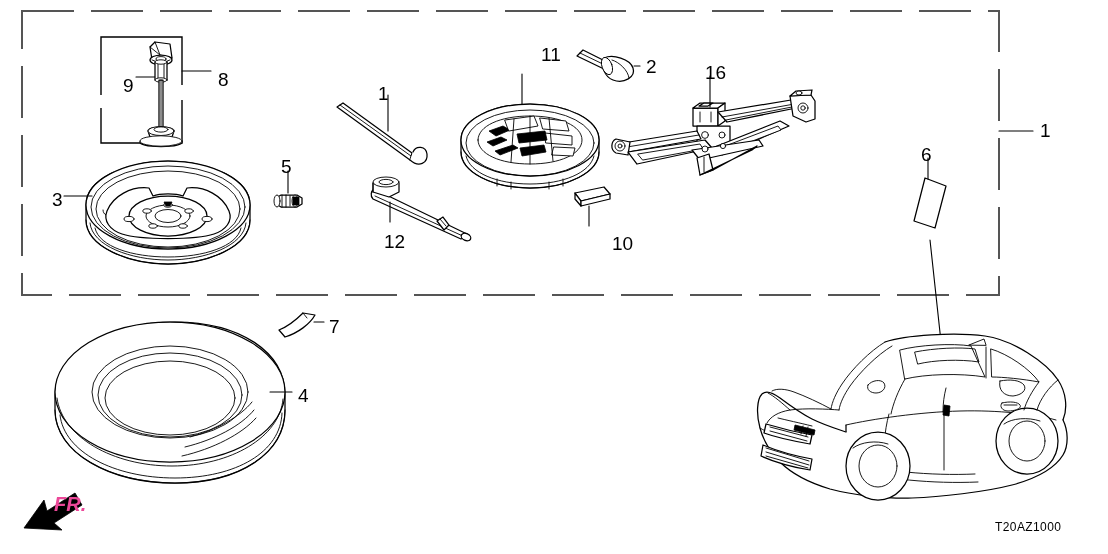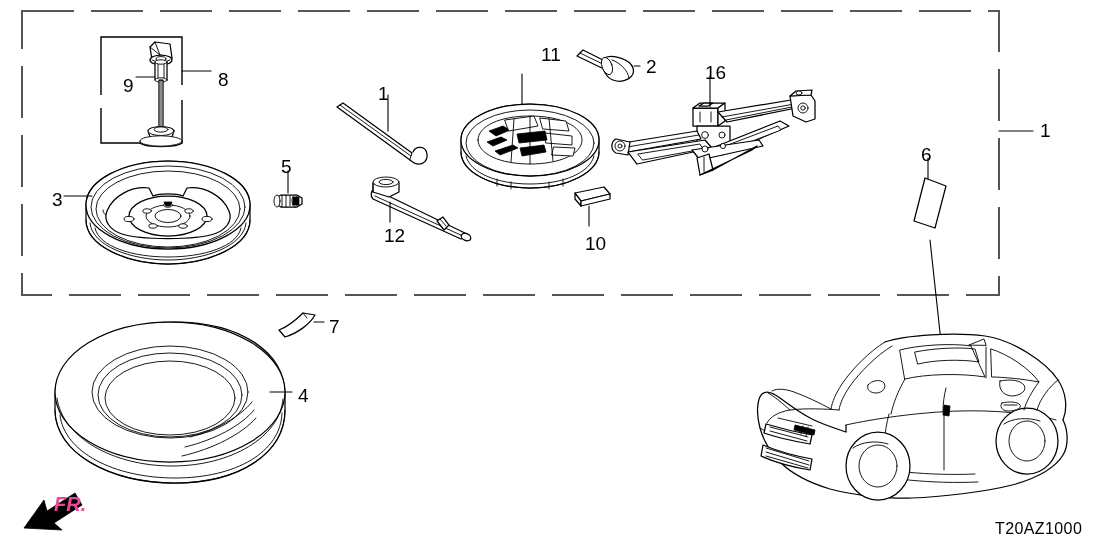--- a/index.html
+++ b/index.html
@@ -15,21 +15,21 @@
     font-family:"Liberation Sans", sans-serif;
     font-size:19px;
     line-height:19px;
     color:#000;
     white-space:nowrap;
     user-select:none;
   }
   .diagcode{
     position:absolute;
     font-family:"Liberation Sans", sans-serif;
-    font-size:16px;
+    font-size:12px;
     letter-spacing:0.4px;
     color:#000;
     white-space:nowrap;
   }
   .frlabel{
     position:absolute;
     font-family:"Liberation Sans", sans-serif;
     font-weight:bold;
     font-style:italic;
     font-size:20px;
@@ -347,23 +347,23 @@
 
   <div class="callout" style="left:1040px;top:121px;">1</div>
   <div class="callout" style="left:646px;top:57px;">2</div>
   <div class="callout" style="left:52px;top:190px;">3</div>
   <div class="callout" style="left:298px;top:386px;">4</div>
   <div class="callout" style="left:281px;top:157px;">5</div>
   <div class="callout" style="left:921px;top:145px;">6</div>
   <div class="callout" style="left:329px;top:317px;">7</div>
   <div class="callout" style="left:218px;top:70px;">8</div>
   <div class="callout" style="left:123px;top:76px;">9</div>
-  <div class="callout" style="left:585px;top:234px;">10</div>
+  <div class="callout" style="left:612px;top:234px;">10</div>
   <div class="callout" style="left:512px;top:45px;margin-left:29px;">11</div>
-  <div class="callout" style="left:384px;top:226px;">12</div>
+  <div class="callout" style="left:384px;top:232px;">12</div>
   <div class="callout" style="left:705px;top:63px;">16</div>
   <div class="callout" style="left:378px;top:84px;">1</div>
 
   <div class="frlabel" style="left:54px;top:493px;">FR.</div>
 
   <div class="diagcode" style="left:995px;top:520px;">T20AZ1000</div>
 
 </div>
 
 </body></html>

